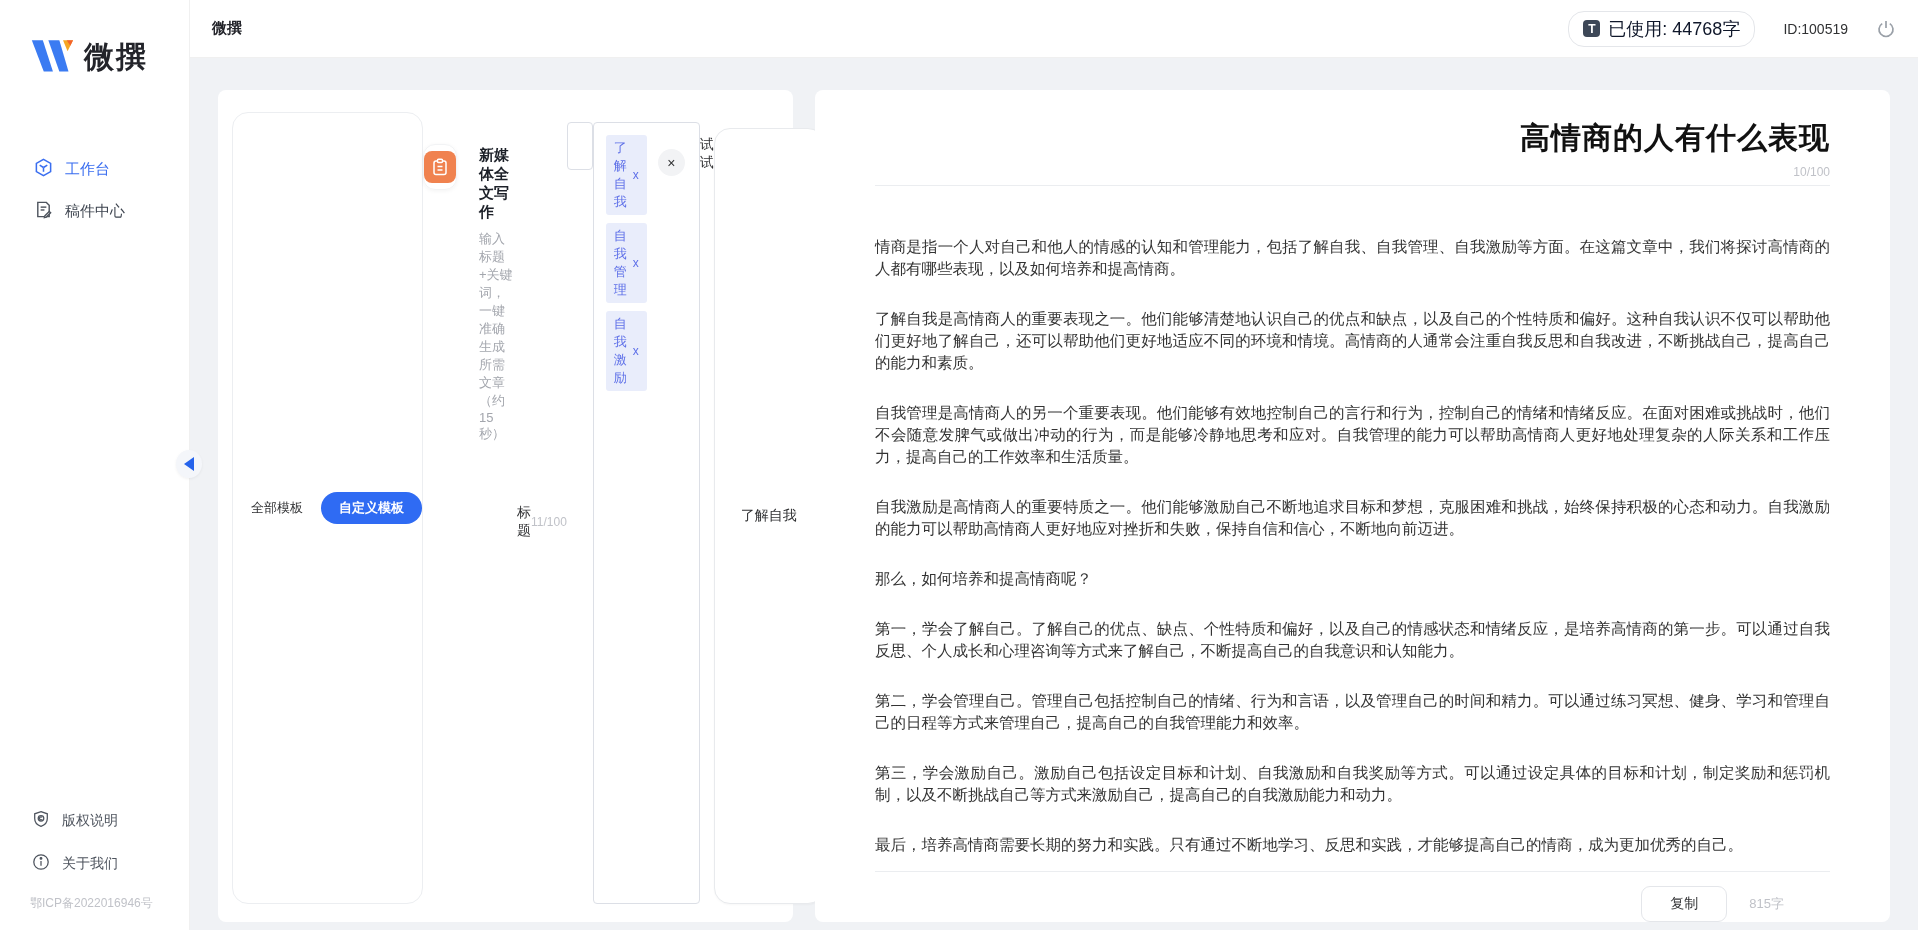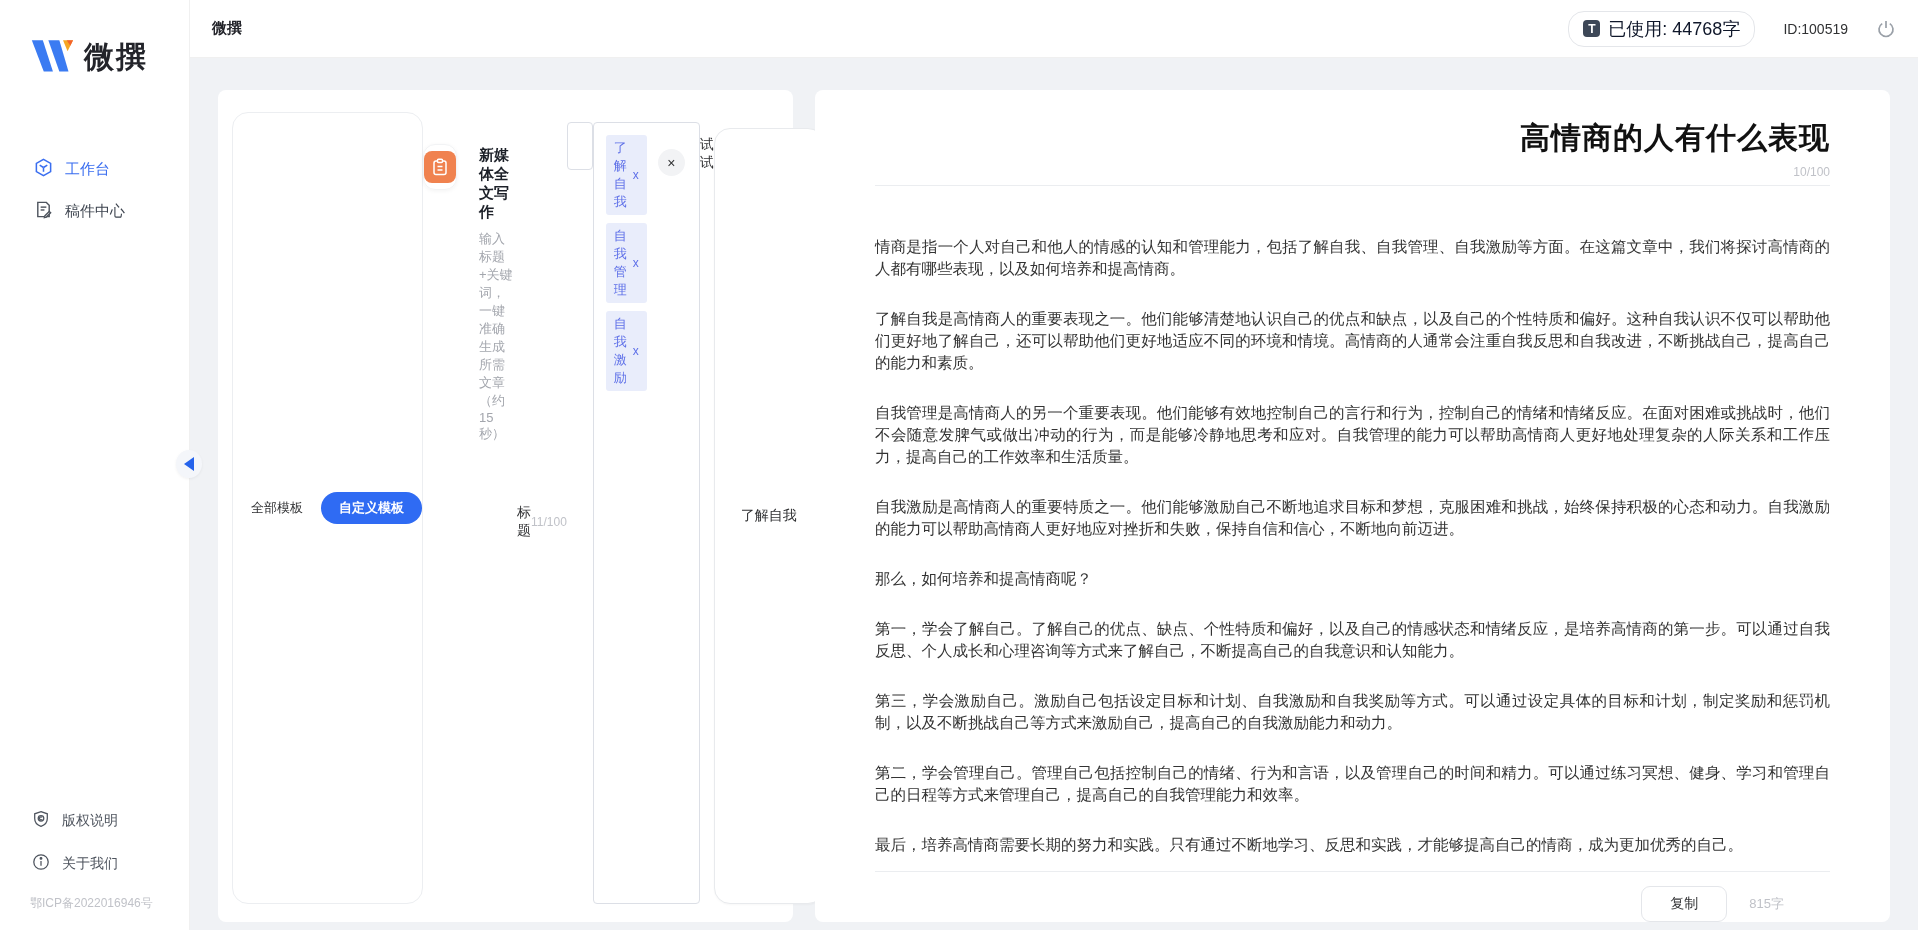--- a/index.html
+++ b/index.html
@@ -269,22 +269,22 @@
     <div class="article-counter">10/100</div>
     <div class="article-divider"></div>
 
     <div class="article-body">
       <p>情商是指一个人对自己和他人的情感的认知和管理能力，包括了解自我、自我管理、自我激励等方面。在这篇文章中，我们将探讨高情商的人都有哪些表现，以及如何培养和提高情商。</p>
       <p>了解自我是高情商人的重要表现之一。他们能够清楚地认识自己的优点和缺点，以及自己的个性特质和偏好。这种自我认识不仅可以帮助他们更好地了解自己，还可以帮助他们更好地适应不同的环境和情境。高情商的人通常会注重自我反思和自我改进，不断挑战自己，提高自己的能力和素质。</p>
       <p>自我管理是高情商人的另一个重要表现。他们能够有效地控制自己的言行和行为，控制自己的情绪和情绪反应。在面对困难或挑战时，他们不会随意发脾气或做出冲动的行为，而是能够冷静地思考和应对。自我管理的能力可以帮助高情商人更好地处理复杂的人际关系和工作压力，提高自己的工作效率和生活质量。</p>
       <p>自我激励是高情商人的重要特质之一。他们能够激励自己不断地追求目标和梦想，克服困难和挑战，始终保持积极的心态和动力。自我激励的能力可以帮助高情商人更好地应对挫折和失败，保持自信和信心，不断地向前迈进。</p>
       <p>那么，如何培养和提高情商呢？</p>
       <p>第一，学会了解自己。了解自己的优点、缺点、个性特质和偏好，以及自己的情感状态和情绪反应，是培养高情商的第一步。可以通过自我反思、个人成长和心理咨询等方式来了解自己，不断提高自己的自我意识和认知能力。</p>
+      <p>第二，学会管理自己。管理自己包括控制自己的情绪、行为和言语，以及管理自己的时间和精力。可以通过练习冥想、健身、学习和管理自己的日程等方式来管理自己，提高自己的自我管理能力和效率。</p>
       <p>第三，学会激励自己。激励自己包括设定目标和计划、自我激励和自我奖励等方式。可以通过设定具体的目标和计划，制定奖励和惩罚机制，以及不断挑战自己等方式来激励自己，提高自己的自我激励能力和动力。</p>
-      <p>第二，学会管理自己。管理自己包括控制自己的情绪、行为和言语，以及管理自己的时间和精力。可以通过练习冥想、健身、学习和管理自己的日程等方式来管理自己，提高自己的自我管理能力和效率。</p>
       <p>最后，培养高情商需要长期的努力和实践。只有通过不断地学习、反思和实践，才能够提高自己的情商，成为更加优秀的自己。</p>
     </div>
 
     <div class="article-footer">
       <div class="article-footer-divider"></div>
       <div class="article-footer-row">
         <button class="copy-btn">复制</button>
         <span class="word-count">815字</span>
       </div>
     </div>

